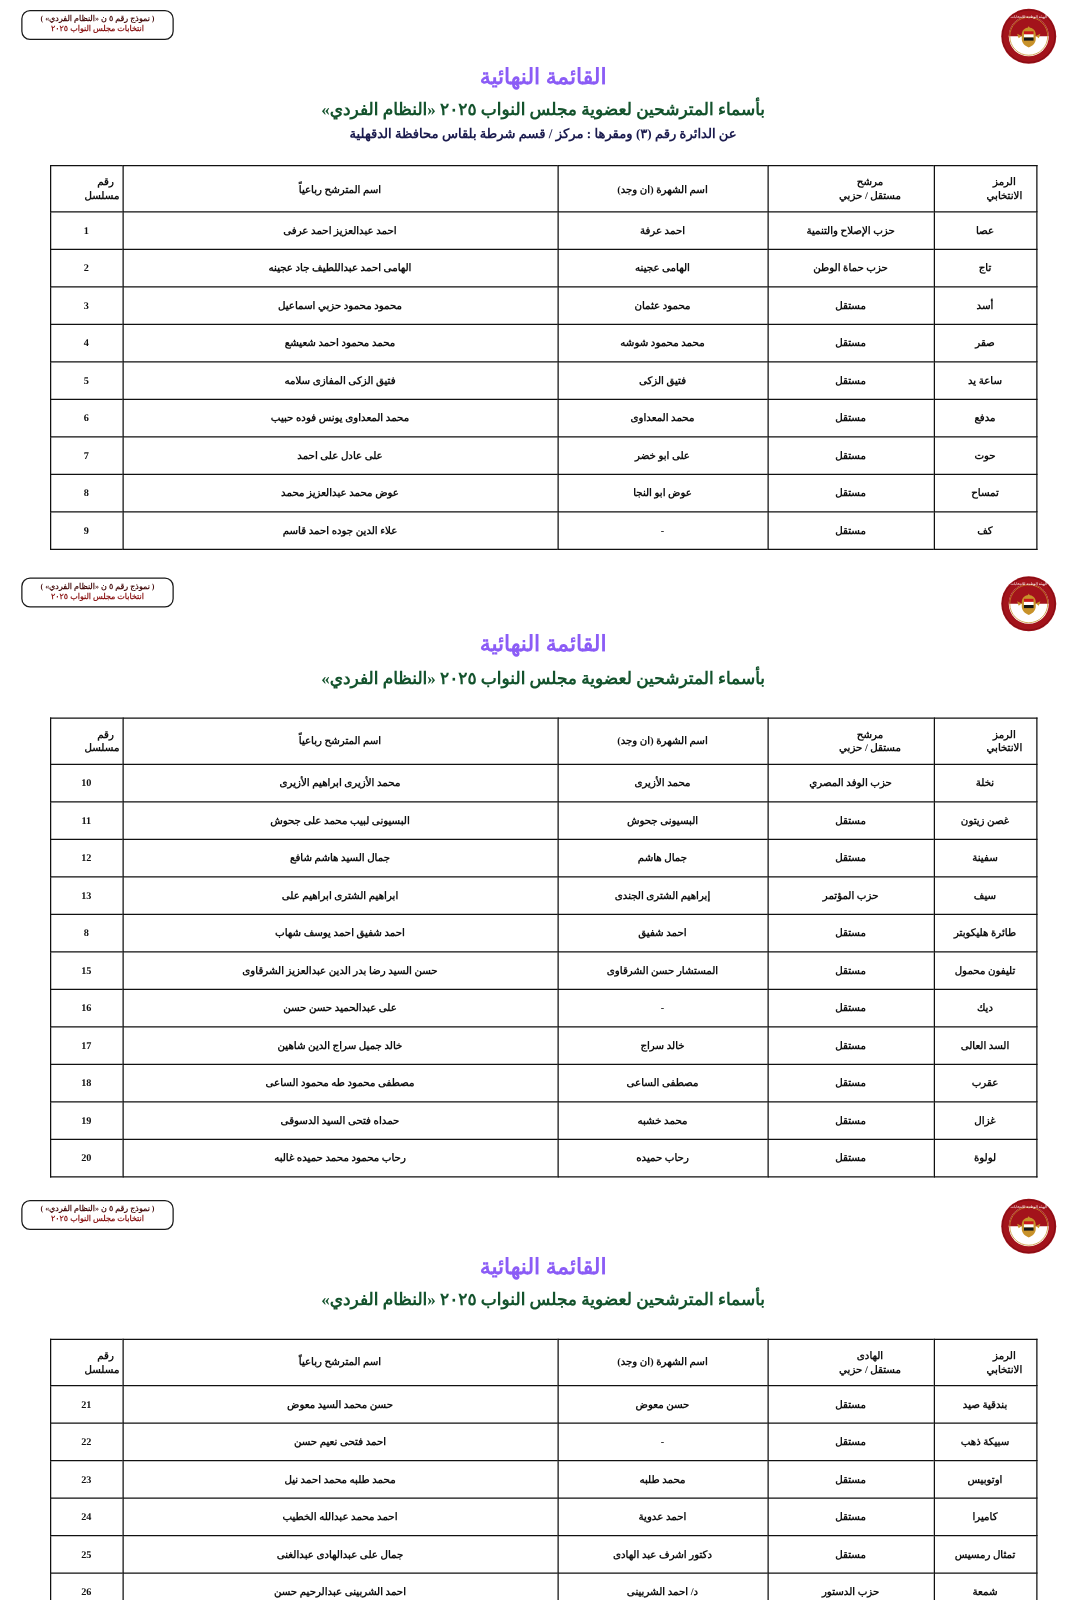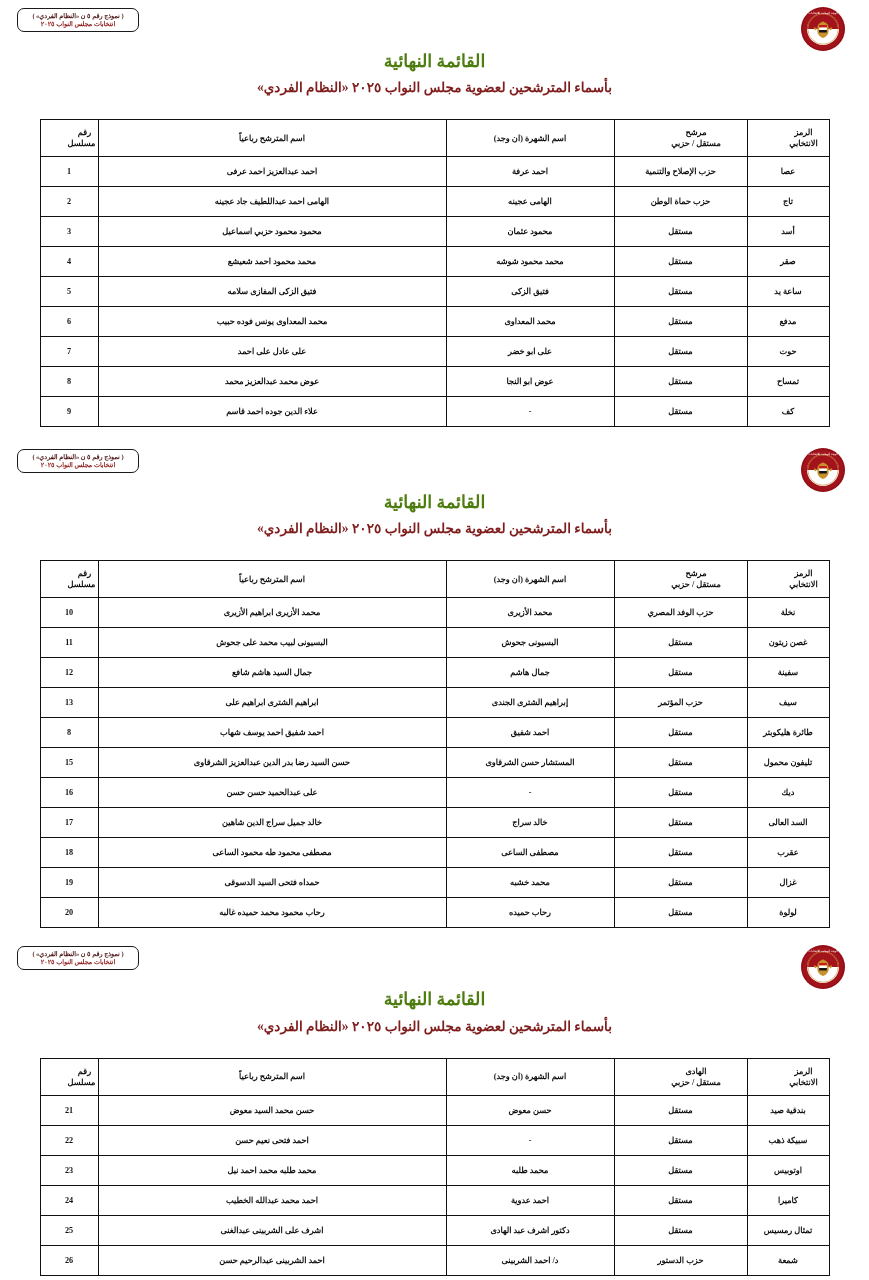--- a/index.html
+++ b/index.html
@@ -62,29 +62,29 @@
     height: 46px;
   }
   .seal svg { display: block; width: 48px; height: 46px; }
 
   
   .titles {
     text-align: center;
     width: 869px;
   }
   .title-main {
-    color: #4d7c0f;
+    color: #8b5cf6;
     font-weight: bold;
     font-size: 17.5px;
     letter-spacing: 0px;
     margin: 0 0 9px 0;
     line-height: 1.1;
   }
   .title-sub1 {
-    color: #7f1d1d;
+    color: #14532d;
     font-weight: bold;
     font-size: 13.6px;
     margin: 0 0 4px 0;
     line-height: 1.25;
   }
   .title-sub2 {
     color: #1b1b4e;
     font-weight: bold;
     font-size: 10.5px;
     margin: 0 0 0 0;
@@ -155,20 +155,21 @@
           <path d="M9,-2 L15,-5 L13,1 Z" fill="#c8922a"></path>
         </g>
         <text x="24" y="8.2" font-size="3" fill="#ffffff" text-anchor="middle" font-family="'Liberation Sans',sans-serif">الهيئة الوطنية للانتخابات</text>
       </svg>
     </div>
   </div>
 
   <div class="titles">
     <div class="title-main">القائمة النهائية</div>
     <div class="title-sub1">بأسماء المترشحين لعضوية مجلس النواب ٢٠٢٥ «النظام الفردي»</div>
+    <div class="title-sub2">عن الدائرة رقم (٣)   ومقرها : مركز / قسم شرطة  بلقاس   محافظة  الدقهلية</div>
   </div>
 
   <div class="spacer-a"></div>
 
   <div class="tbl-wrap">
     <table class="cand">
       <colgroup>
         <col class="c-symbol">
           <col class="c-affil">
           <col class="c-fame">
@@ -499,21 +500,21 @@
             <td>كاميرا</td>
             <td>مستقل</td>
             <td>احمد عدوية</td>
             <td>احمد محمد عبدالله الخطيب</td>
             <td class="serial">24</td>
           </tr>
           <tr>
             <td>تمثال رمسيس</td>
             <td>مستقل</td>
             <td>دكتور اشرف عبد الهادى</td>
-            <td>اشرف على الشربينى عبدالغنى</td>
+            <td>جمال على عبدالهادى عبدالغنى</td>
             <td class="serial">25</td>
           </tr>
           <tr>
             <td>شمعة</td>
             <td>حزب الدستور</td>
             <td>د/ احمد الشربينى</td>
             <td>احمد الشربينى عبدالرحيم حسن</td>
             <td class="serial">26</td>
           </tr>
         </tbody>

